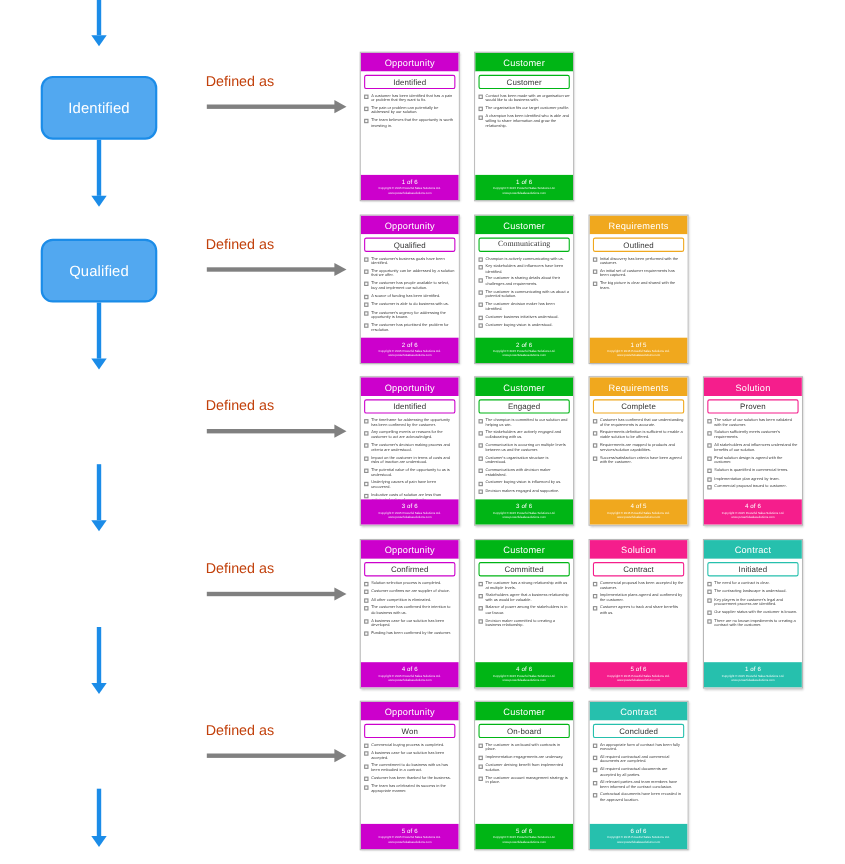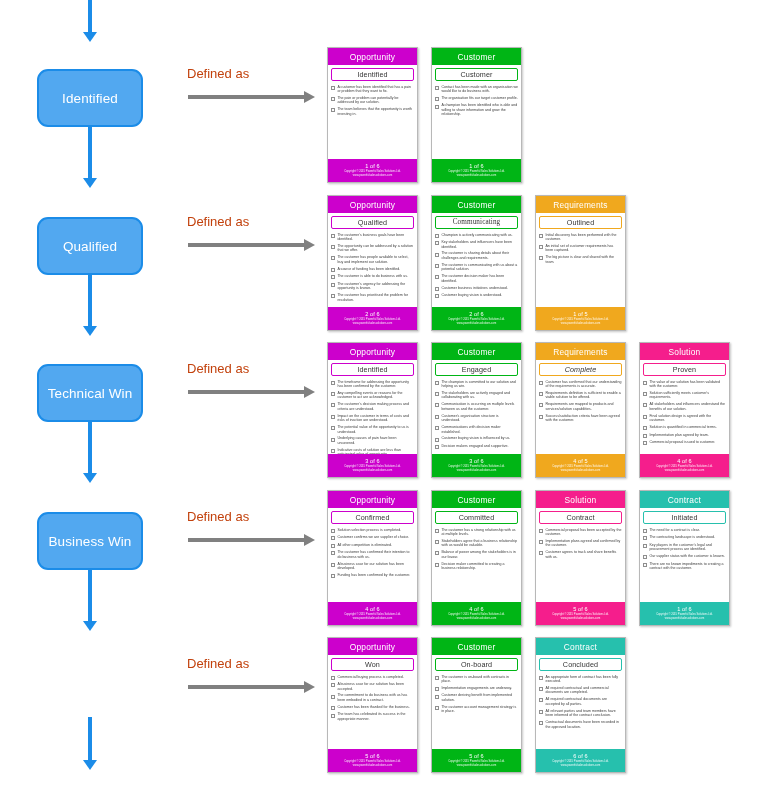--- a/index.html
+++ b/index.html
@@ -384,23 +384,20 @@
           </div>
         </div>
         <div class="card-footer" style="background: rgb(240, 168, 30);">
           <div class="pg">1 of 5</div>
           <div class="cp">Copyright © 2015 Powerful Sales Solutions Ltd.</div>
           <div class="cp">www.powerfulsalessolutions.com</div>
         </div>
       </div>
     </div>
     <div class="flow-row" style="top: 337px;">
-      <div class="stage-box">
-        <div class="stage-label">Technical Win</div>
-      </div>
       <div class="defined-wrap">
         <div class="defined-text">Defined as</div>
         <div class="defined-shaft"></div>
         <div class="defined-head"></div>
       </div>
     </div>
     <div class="v-line" style="top: 422px; height: 51px;"></div>
     <div class="v-arrow" style="top: 473px;"></div>
     <div class="card-row" style="top: 342px; width: 440px;">
       <div class="card" style="left: 0px;">
@@ -481,21 +478,21 @@
         </div>
         <div class="card-footer" style="background: rgb(0, 181, 21);">
           <div class="pg">3 of 6</div>
           <div class="cp">Copyright © 2015 Powerful Sales Solutions Ltd.</div>
           <div class="cp">www.powerfulsalessolutions.com</div>
         </div>
       </div>
       <div class="card" style="left: 208px;">
         <div class="card-header" style="background: rgb(240, 168, 30);">Requirements</div>
         <div class="card-subwrap">
-          <div class="card-sub" style="border-color: rgb(240, 168, 30); font-style: italic;">Complete</div>
+          <div class="card-sub" style="border-color: rgb(240, 168, 30);">Complete</div>
         </div>
         <div class="card-body">
           <div class="bullet">
             <span class="chk"></span>
             <span class="btxt">Customer has confirmed that our understanding of the requirements is accurate.</span>
           </div>
           <div class="bullet">
             <span class="chk"></span>
             <span class="btxt">Requirements definition is sufficient to enable a viable solution to be offered.</span>
           </div>
@@ -550,23 +547,20 @@
           </div>
         </div>
         <div class="card-footer" style="background: rgb(245, 30, 140);">
           <div class="pg">4 of 6</div>
           <div class="cp">Copyright © 2015 Powerful Sales Solutions Ltd.</div>
           <div class="cp">www.powerfulsalessolutions.com</div>
         </div>
       </div>
     </div>
     <div class="flow-row" style="top: 485px;">
-      <div class="stage-box">
-        <div class="stage-label">Business Win</div>
-      </div>
       <div class="defined-wrap">
         <div class="defined-text">Defined as</div>
         <div class="defined-shaft"></div>
         <div class="defined-head"></div>
       </div>
     </div>
     <div class="v-line" style="top: 570px; height: 51px;"></div>
     <div class="v-arrow" style="top: 621px;"></div>
     <div class="card-row" style="top: 490px; width: 440px;">
       <div class="card" style="left: 0px;">

